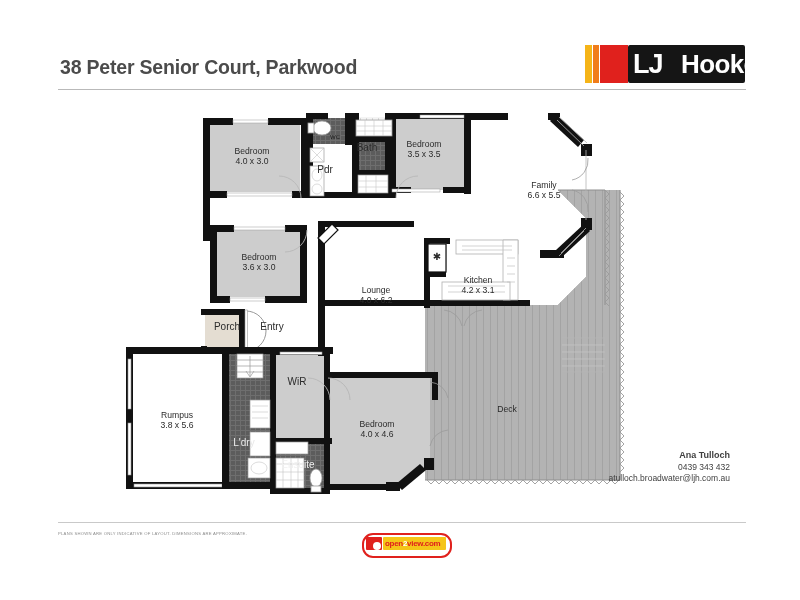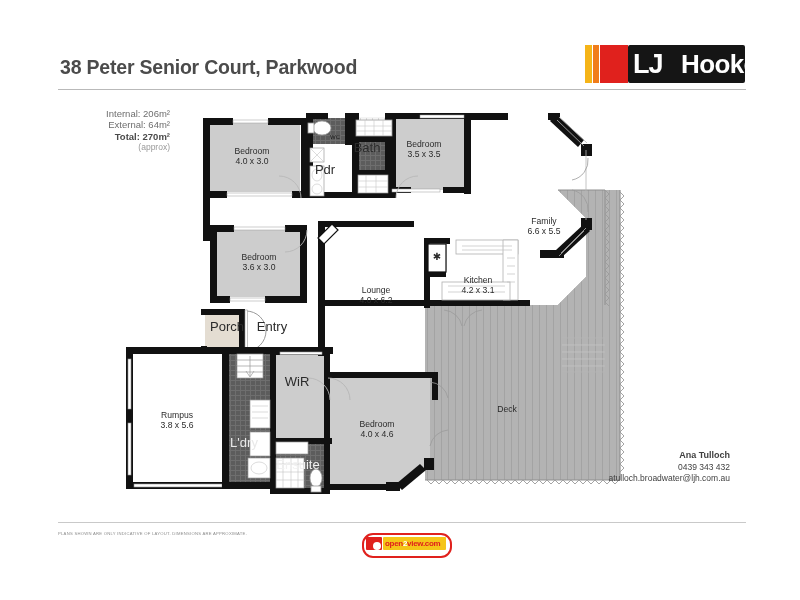--- a/index.html
+++ b/index.html
@@ -93,46 +93,40 @@
   .agent .nm{font-weight:bold;font-size:9px;}
 
   
   #plan{position:absolute;left:0;top:0;width:800px;height:600px;}
 
   
   .rlabel{
     position:absolute;color:#2b2b2b;text-align:center;
     font-size:8.6px;line-height:10.4px;white-space:nowrap;
   }
-  .rlabel.sm{font-size:13px;line-height:8.6px;}
+  .rlabel.sm{font-size:10px;line-height:8.6px;}
   .rlabel.xs{font-size:6px;}
 </style>
 </head>
 <body>
 
 <div id="page">
 
   <div class="title">38 Peter Senior Court, Parkwood</div>
   <div class="hr-title"></div>
 
   <div class="logo">
     <div class="stripe s1"></div>
     <div class="stripe s2"></div>
     <div class="stripe s3"></div>
     <div class="blackbox"></div>
     <div class="lj">LJ</div>
     <div class="hooker">Hooker</div>
   </div>
 
-  <div class="stats">
-    <div>Internal: 206m²</div>
-    <div>External: 64m²</div>
-    <div class="b">Total: 270m²</div>
-    <div class="approx">(approx)</div>
-  </div>
 
   <svg id="plan" viewBox="0 0 800 600">
     <defs>
 
       <pattern id="deckpat" width="7" height="7" patternUnits="userSpaceOnUse">
         <rect width="7" height="7" fill="#b3b3b3"></rect>
         <rect x="0" y="0" width="1" height="7" fill="#a3a3a3"></rect>
       </pattern>
 
       <pattern id="tilepat" width="5" height="5" patternUnits="userSpaceOnUse">
@@ -428,21 +422,21 @@
   </div>
   <div class="rlabel" style="left:219px;top:252px;width:80px;">
     <span>Bedroom</span><br><span>3.6 x 3.0</span>
   </div>
   <div class="rlabel" style="left:384px;top:139px;width:80px;">
     <span>Bedroom</span><br><span>3.5 x 3.5</span>
   </div>
   <div class="rlabel" style="left:337px;top:419px;width:80px;">
     <span>Bedroom</span><br><span>4.0 x 4.6</span>
   </div>
-  <div class="rlabel" style="left:504px;top:180px;width:80px;margin-top:36px;">
+  <div class="rlabel" style="left:504px;top:180px;width:80px;">
     <span>Family</span><br><span>6.6 x 5.5</span>
   </div>
   <div class="rlabel" style="left:336px;top:285px;width:80px;">
     <span>Lounge</span><br><span>4.0 x 6.2</span>
   </div>
   <div class="rlabel" style="left:438px;top:275px;width:80px;">
     <span>Kitchen</span><br><span>4.2 x 3.1</span>
   </div>
   <div class="rlabel" style="left:137px;top:410px;width:80px;">
     <span>Rumpus</span><br><span>3.8 x 5.6</span>

